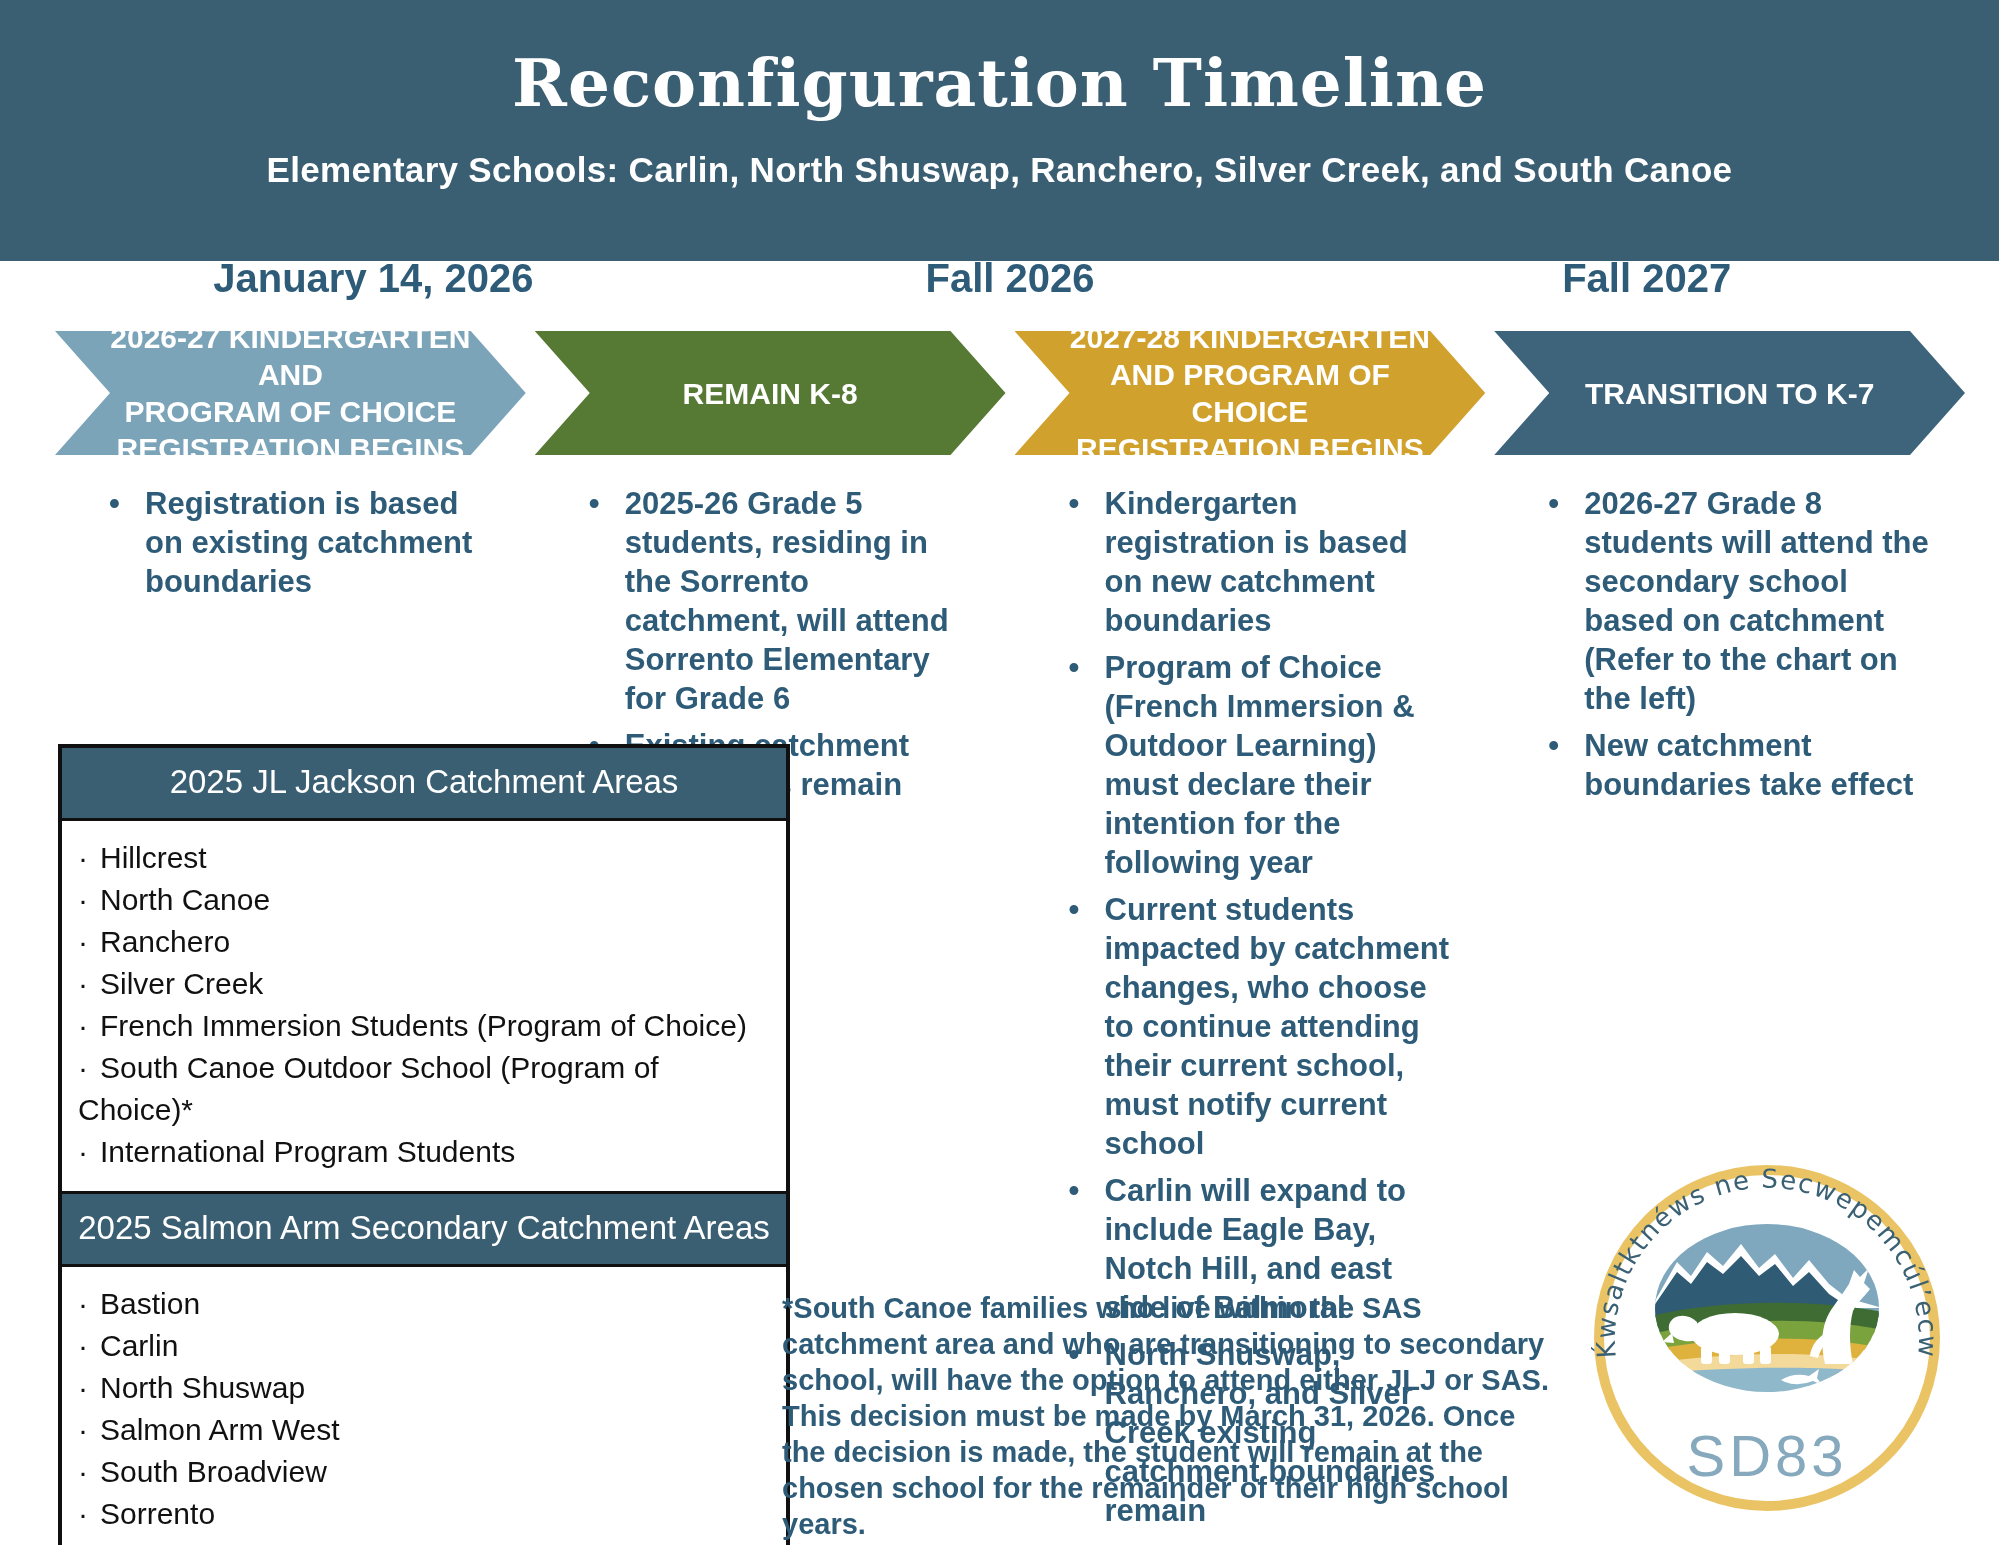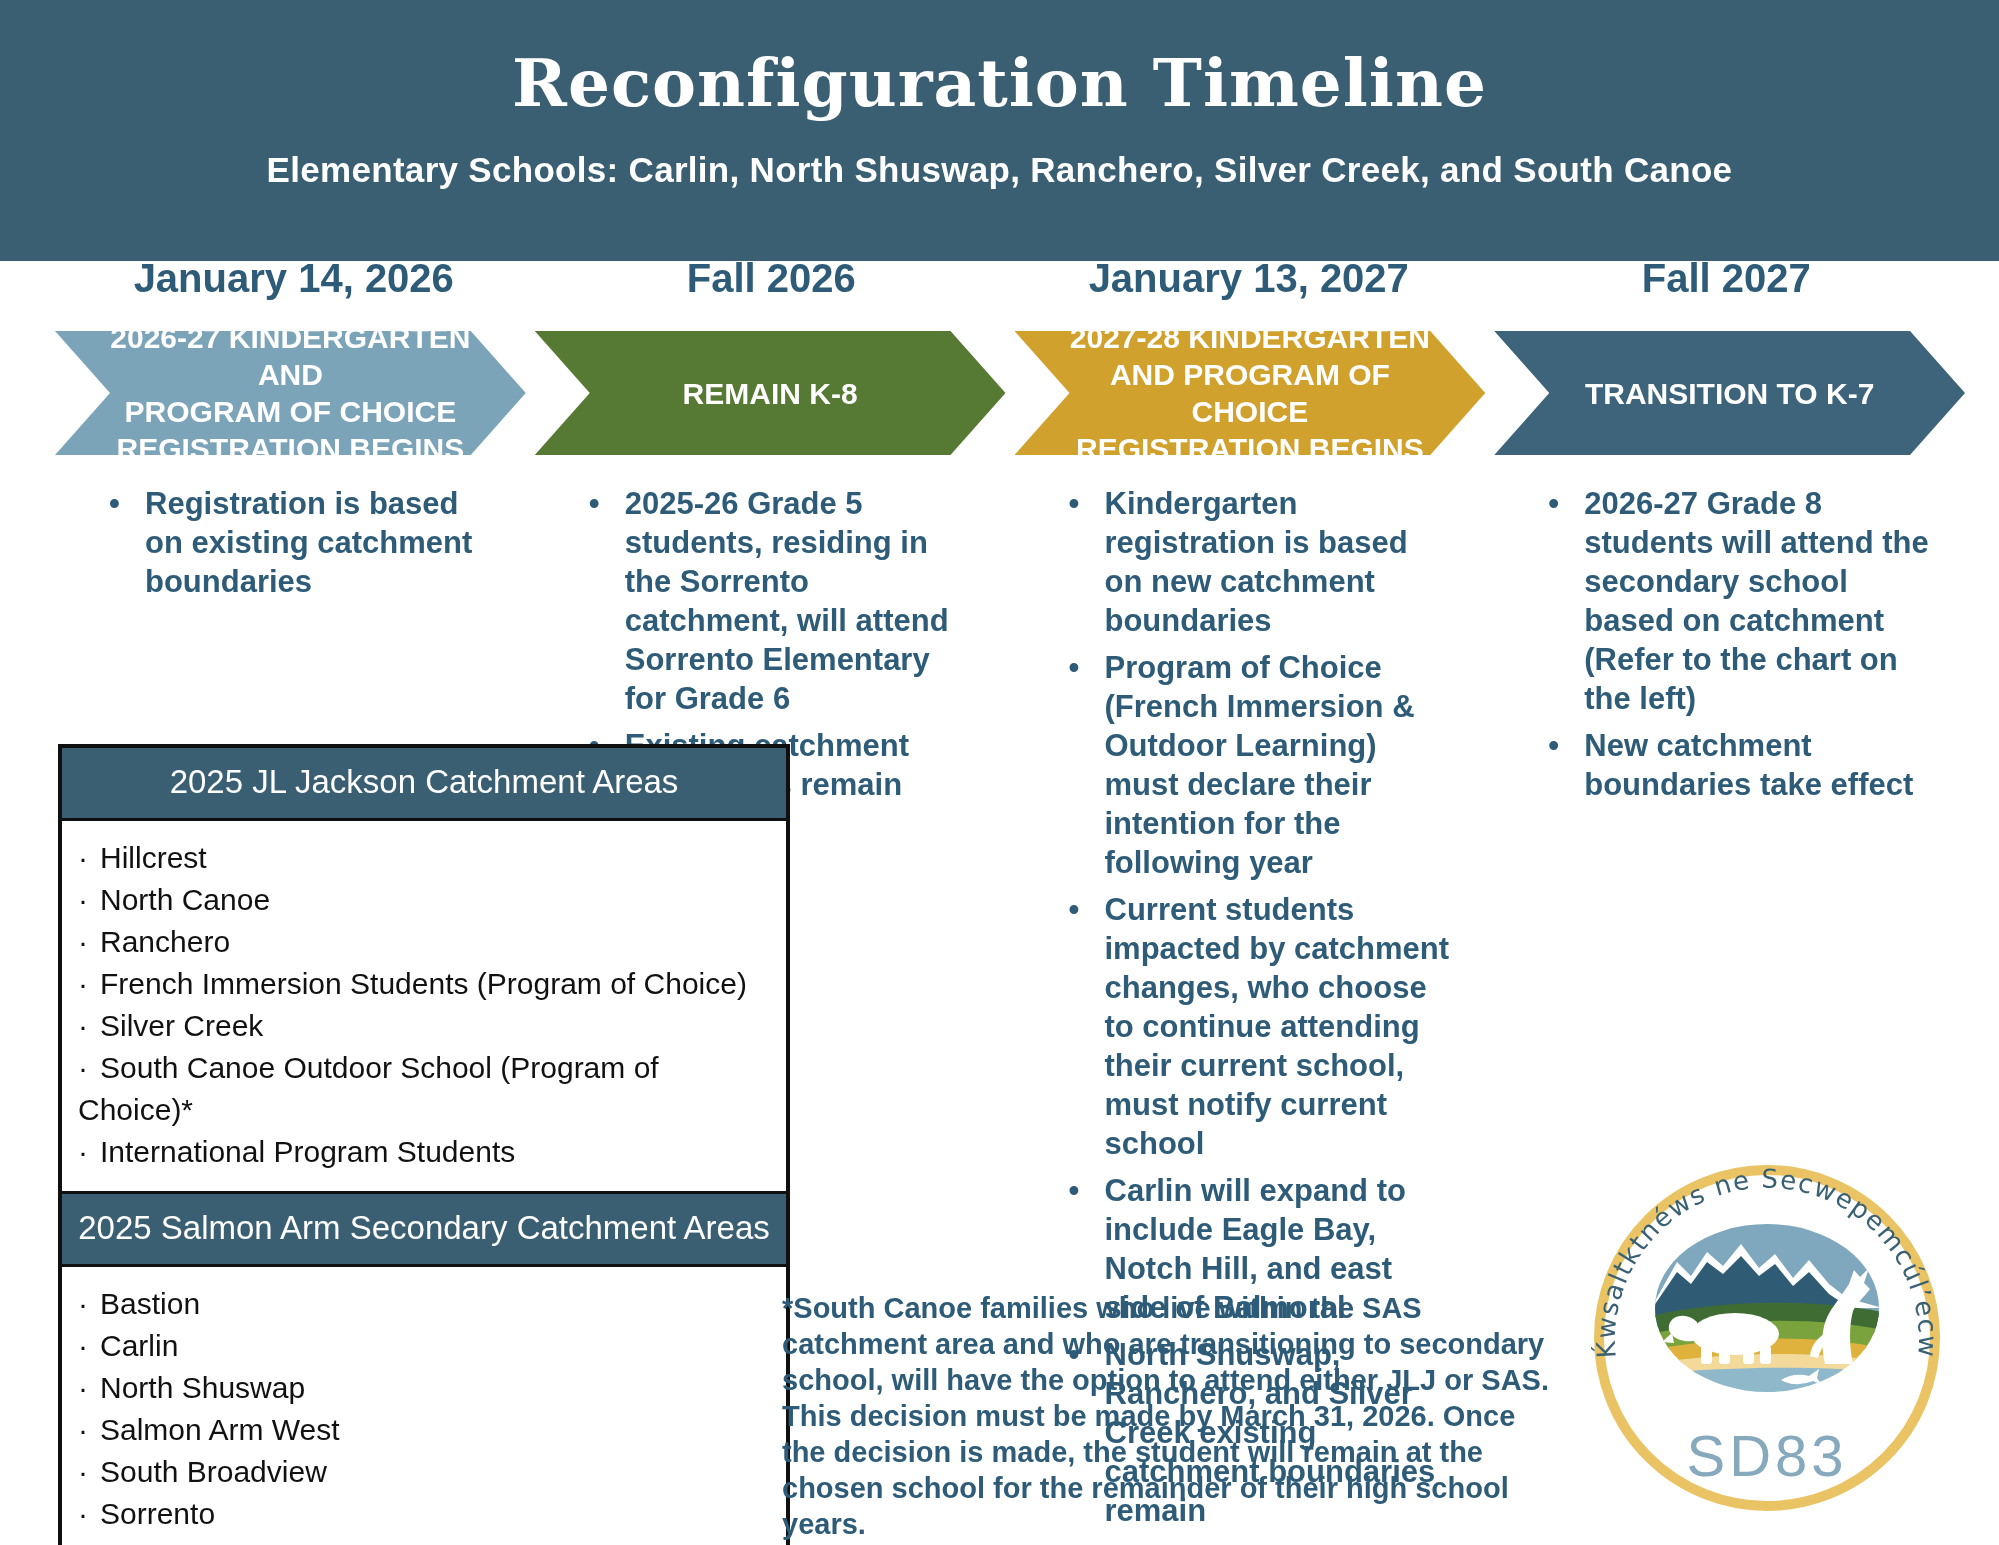--- a/index.html
+++ b/index.html
@@ -62,21 +62,20 @@
 <div class="canvas">
 
   <header class="banner">
     <h1>Reconfiguration Timeline</h1>
     <div class="subtitle">Elementary Schools: Carlin, North Shuswap, Ranchero, Silver Creek, and South Canoe</div>
   </header>
 
   <div class="dates">
     <div class="date-cell">January 14, 2026</div>
     <div class="date-cell">Fall 2026</div>
-    <div class="date-cell">January 13, 2027</div>
     <div class="date-cell">Fall 2027</div>
   </div>
 
   <div class="arrows">
     <div class="arrow arrow-0">
       <div>
         <span>2026-27 KINDERGARTEN AND</span>
         <span>PROGRAM OF CHOICE</span>
         <span>REGISTRATION BEGINS</span>
       </div>
@@ -128,22 +127,22 @@
       </ul>
     </div>
   </div>
 
   <div class="catchment">
     <div class="catch-header">2025 JL Jackson Catchment Areas</div>
     <div class="catch-items">
       <div class="catch-item">Hillcrest</div>
       <div class="catch-item">North Canoe</div>
       <div class="catch-item">Ranchero</div>
+      <div class="catch-item">Silver Creek</div>
       <div class="catch-item">French Immersion Students (Program of Choice)</div>
-      <div class="catch-item">Silver Creek</div>
       <div class="catch-item">South Canoe Outdoor School (Program of Choice)*</div>
       <div class="catch-item">International Program Students</div>
     </div>
     <div class="catch-header second">2025 Salmon Arm Secondary Catchment Areas</div>
     <div class="catch-items">
       <div class="catch-item">Bastion</div>
       <div class="catch-item">Carlin</div>
       <div class="catch-item">North Shuswap</div>
       <div class="catch-item">Salmon Arm West</div>
       <div class="catch-item">South Broadview</div>

